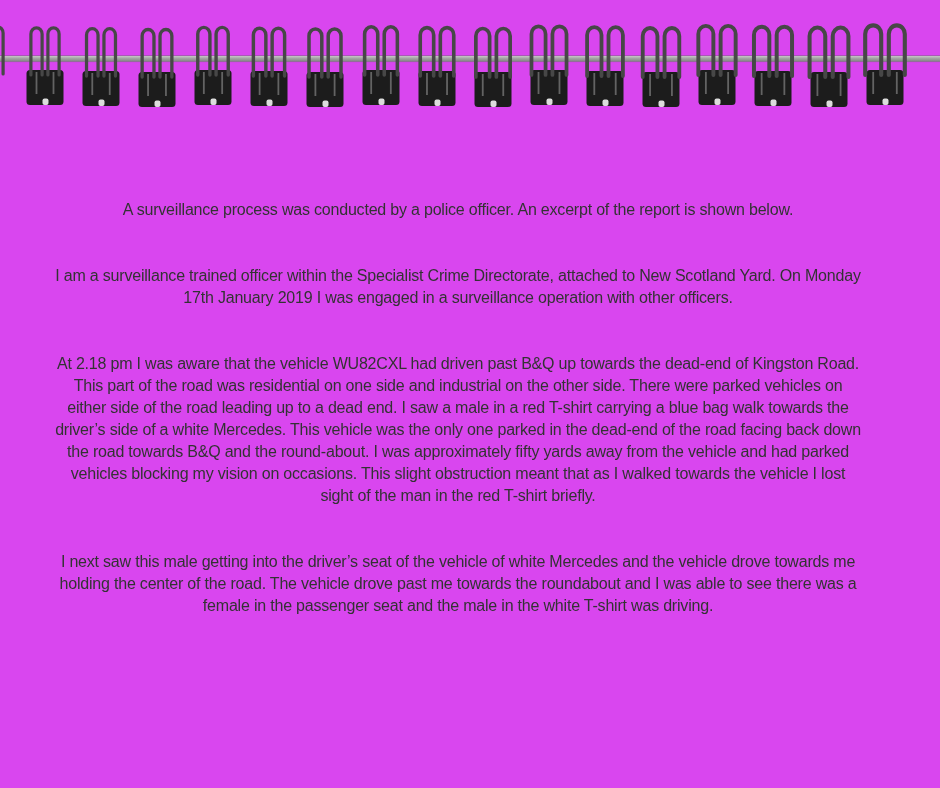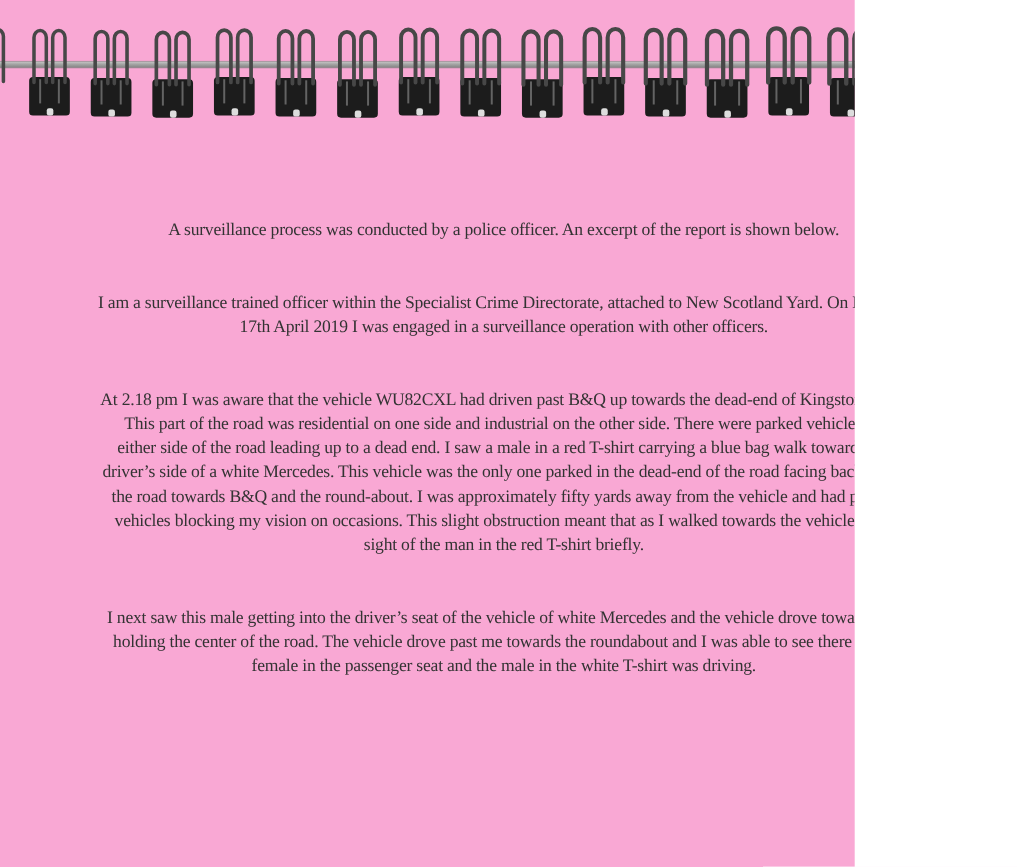--- a/index.html
+++ b/index.html
@@ -2,25 +2,25 @@
 <html><head>
 <meta charset="utf-8">
 <style>
   html, body {
     margin: 0;
     padding: 0;
     background: #ffffff;
   }
   .page {
     position: relative;
-    width: 777px;
+    width: 940px;
     height: 788px;
-    background: #f9a8d4;
+    background: #d946ef;
     overflow: hidden;
-    font-family: Liberation Serif, serif;
+    font-family: Liberation Sans, sans-serif;
   }
   .binding-svg {
     position: absolute;
     top: 0;
     left: 0;
     width: 940px;
     height: 122px;
     display: block;
   }
   .report-text {
@@ -190,21 +190,21 @@
           <rect x="882.5" y="99.5" width="6" height="6.5" rx="2" fill="#f3f3f3" opacity="0.9"></rect>
           <path d="M 865.2 76 L 865.2 35 A 8 8.6 0 0 1 881.2 35 L 881.2 76" fill="none" stroke="#474747" stroke-width="4.1" stroke-linecap="round"></path>
           <path d="M 888.8 76 L 888.8 35 A 8 8.6 0 0 1 904.8 35 L 904.8 76" fill="none" stroke="#474747" stroke-width="4.1" stroke-linecap="round"></path>
         </g>
       </g>
   </svg>
 
   <div class="report-text">
     <p>A surveillance process was conducted by a police officer. An excerpt of the report is shown below.</p>
     <p>I am a surveillance trained officer within the Specialist Crime Directorate, attached to New Scotland Yard. On Monday
-17th April 2019 I was engaged in a surveillance operation with other officers.</p>
+17th January 2019 I was engaged in a surveillance operation with other officers.</p>
     <p>At 2.18 pm I was aware that the vehicle WU82CXL had driven past B&amp;Q up towards the dead-end of Kingston Road.
 This part of the road was residential on one side and industrial on the other side. There were parked vehicles on
 either side of the road leading up to a dead end. I saw a male in a red T-shirt carrying a blue bag walk towards the
 driver’s side of a white Mercedes. This vehicle was the only one parked in the dead-end of the road facing back down
 the road towards B&amp;Q and the round-about. I was approximately fifty yards away from the vehicle and had parked
 vehicles blocking my vision on occasions. This slight obstruction meant that as I walked towards the vehicle I lost
 sight of the man in the red T-shirt briefly.</p>
     <p>I next saw this male getting into the driver’s seat of the vehicle of white Mercedes and the vehicle drove towards me
 holding the center of the road. The vehicle drove past me towards the roundabout and I was able to see there was a
 female in the passenger seat and the male in the white T-shirt was driving.</p>

